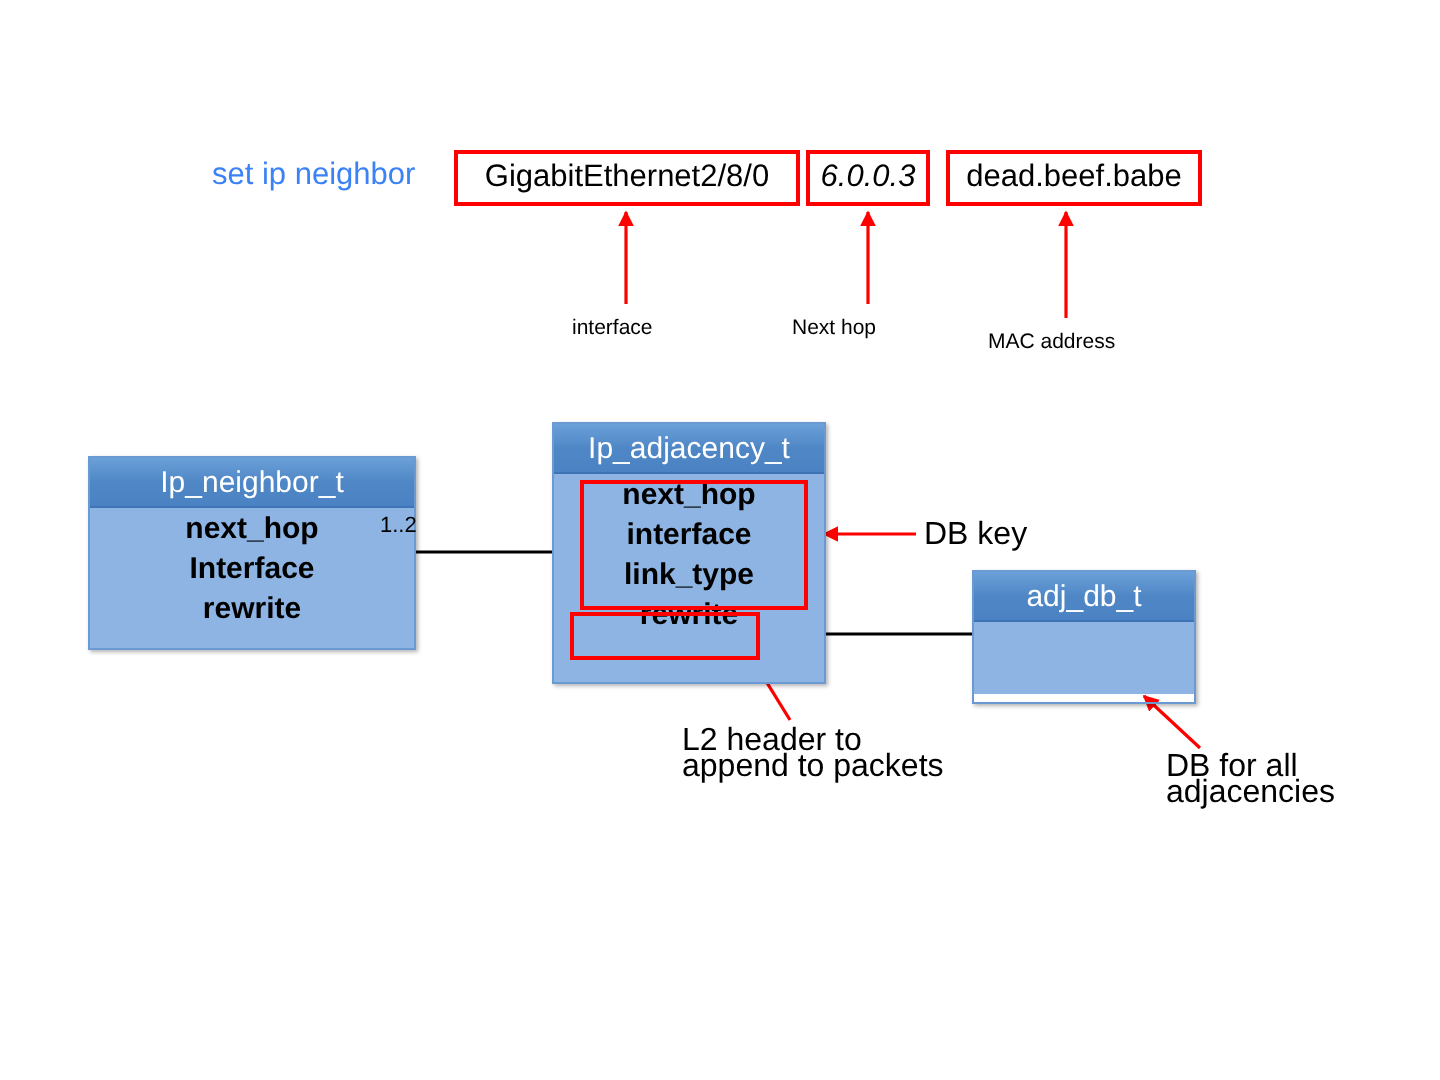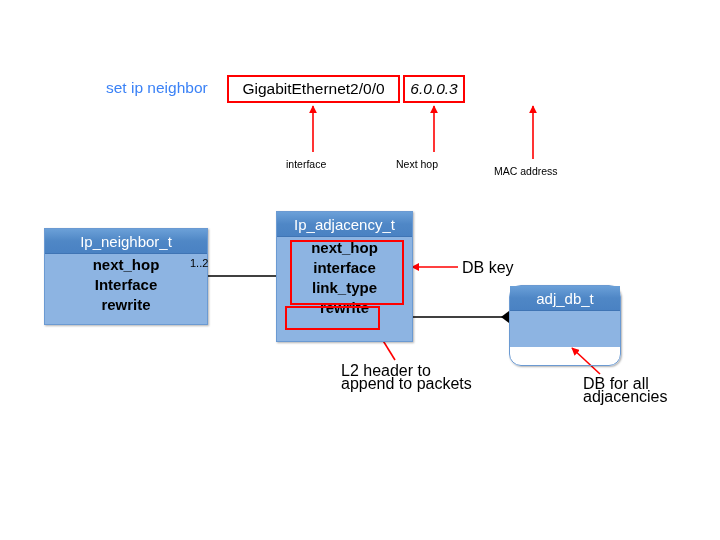--- a/index.html
+++ b/index.html
@@ -100,21 +100,21 @@
   }
 
   #box-neighbor { left: 44px; top: 228px; width: 164px; height: 97px; }
   #box-neighbor .class-header { height: 25px; }
   #box-neighbor .class-body { height: 70px; }
 
   #box-adjacency { left: 276px; top: 211px; width: 137px; height: 131px; }
   #box-adjacency .class-header { height: 25px; }
   #box-adjacency .class-body { height: 104px; }
 
-  #box-adjdb { left: 509px; top: 285px; width: 112px; height: 81px; border-radius: 12px; }
+  #box-adjdb { left: 486px; top: 285px; width: 112px; height: 67px; }
   #box-adjdb .class-header { height: 25px; }
   #box-adjdb .class-body { height: 36px; }
 
   
   .hl-rect {
     position: absolute;
     border: 2px solid #ff0000;
     box-sizing: border-box;
     background: transparent;
   }
@@ -161,22 +161,23 @@
 
     <line x1="458" y1="267" x2="412" y2="267" stroke="#ff0000" stroke-width="1.6" marker-end="url(#arrow-red)"></line>
 
     <line x1="395" y1="360" x2="374" y2="326" stroke="#ff0000" stroke-width="1.6" marker-end="url(#arrow-red)"></line>
 
     <line x1="600" y1="374" x2="572" y2="348" stroke="#ff0000" stroke-width="1.6" marker-end="url(#arrow-red)"></line>
   </svg>
 
   <div class="cmd-label">set ip neighbor</div>
 
-  <div class="cmd-box" id="cmd-box-0">GigabitEthernet2/0/0</div>
+  <div class="cmd-box" id="cmd-box-0">GigabitEthernet2/8/0</div>
   <div class="cmd-box" id="cmd-box-1">6.0.0.3</div>
+  <div class="cmd-box" id="cmd-box-2">dead.beef.babe</div>
 
   <div class="callout" id="callout-interface">interface</div>
   <div class="callout" id="callout-nexthop">Next hop</div>
   <div class="callout" id="callout-mac">MAC address</div>
 
   <div class="class-box" id="box-neighbor">
     <div class="class-header">Ip_neighbor_t</div>
     <div class="class-body">
       <div class="class-field">next_hop</div>
       <div class="class-field">Interface</div>

